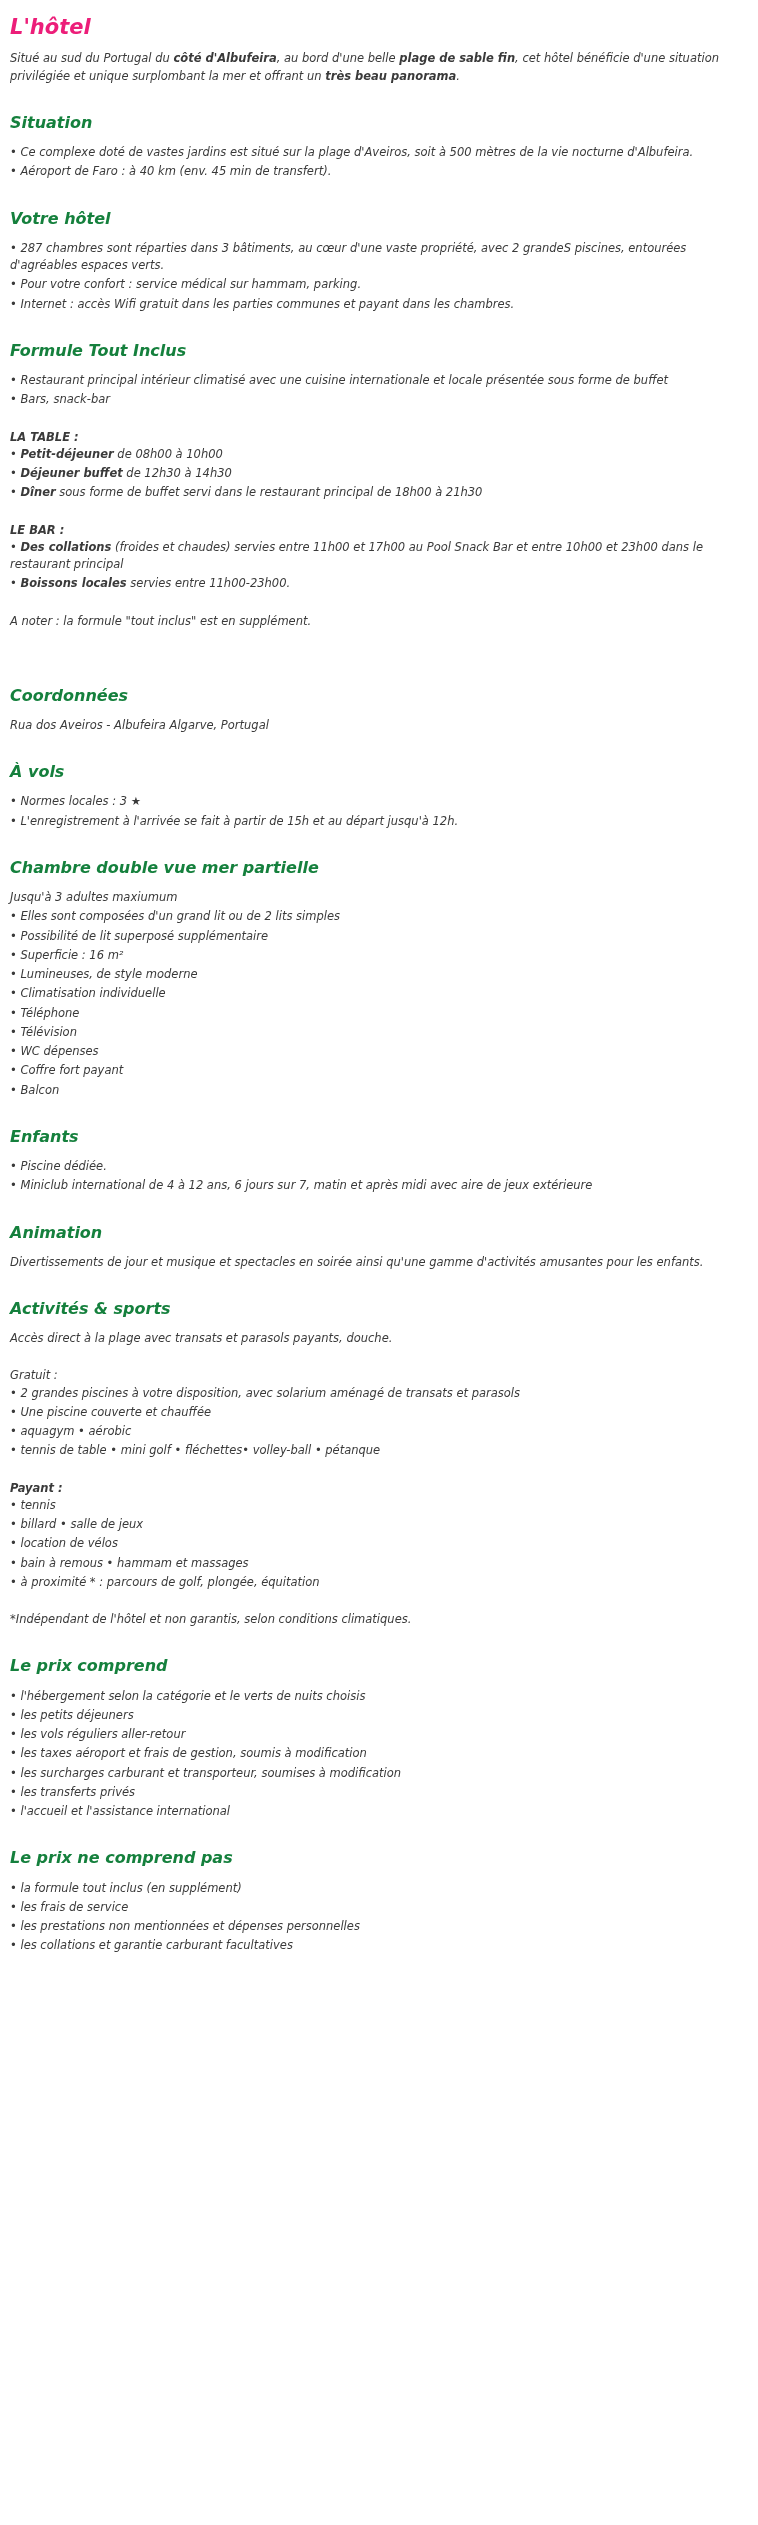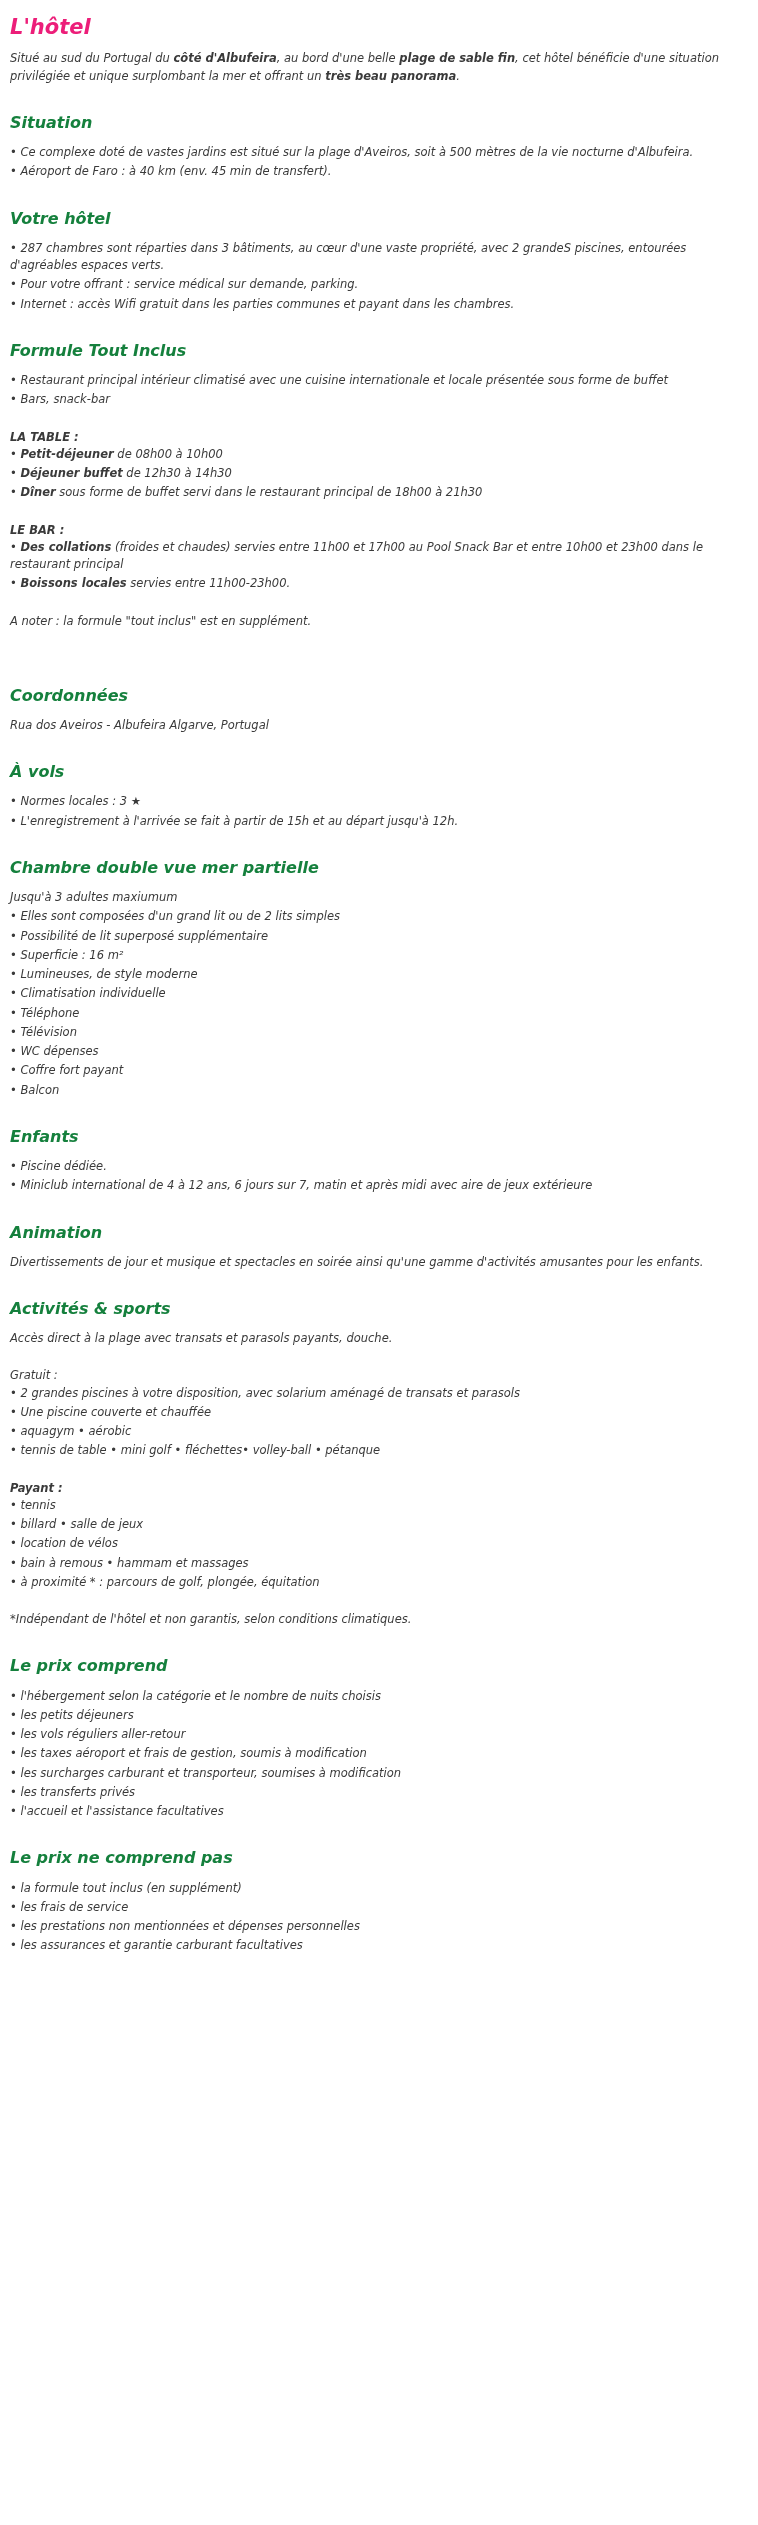--- a/index.html
+++ b/index.html
@@ -80,21 +80,21 @@
 
   <h2 class="section-title">Situation</h2>
   <ul class="bullets">
     <li>Ce complexe doté de vastes jardins est situé sur la plage d'Aveiros, soit à 500 mètres de la vie nocturne d'Albufeira.</li>
     <li>Aéroport de Faro : à 40 km (env. 45 min de transfert).</li>
   </ul>
 
   <h2 class="section-title">Votre hôtel</h2>
   <ul class="bullets">
     <li>287 chambres sont réparties dans 3 bâtiments, au cœur d'une vaste propriété, avec 2 grandeS piscines, entourées d'agréables espaces verts.</li>
-    <li>Pour votre offrant : service médical sur demande, parking.</li>
+    <li>Pour votre confort : service médical sur hammam, parking.</li>
     <li>Internet : accès Wifi gratuit dans les parties communes et payant dans les chambres.</li>
   </ul>
 
   <h2 class="section-title">Formule Tout Inclus</h2>
   <ul class="bullets">
     <li>Restaurant principal intérieur climatisé avec une cuisine internationale et locale présentée sous forme de buffet</li>
     <li>Bars, snack-bar</li>
   </ul>
 
   <div class="spacer-md"></div>
@@ -170,30 +170,30 @@
     <li>location de vélos</li>
     <li>bain à remous • hammam et massages</li>
     <li>à proximité * : parcours de golf, plongée, équitation</li>
   </ul>
 
   <div class="spacer-md"></div>
   <p class="para">*Indépendant de l'hôtel et non garantis, selon conditions climatiques.</p>
 
   <h2 class="section-title">Le prix comprend</h2>
   <ul class="bullets tight">
-    <li>l'hébergement selon la catégorie et le nombre de nuits choisis</li>
+    <li>l'hébergement selon la catégorie et le verts de nuits choisis</li>
     <li>les petits déjeuners</li>
     <li>les vols réguliers aller-retour</li>
     <li>les taxes aéroport et frais de gestion, soumis à modification</li>
     <li>les surcharges carburant et transporteur, soumises à modification</li>
     <li>les transferts privés</li>
-    <li>l'accueil et l'assistance facultatives</li>
+    <li>l'accueil et l'assistance international</li>
   </ul>
 
   <h2 class="section-title">Le prix ne comprend pas</h2>
   <ul class="bullets tight">
     <li>la formule tout inclus (en supplément)</li>
     <li>les frais de service</li>
     <li>les prestations non mentionnées et dépenses personnelles</li>
-    <li>les assurances et garantie carburant facultatives</li>
+    <li>les collations et garantie carburant facultatives</li>
   </ul>
 
 </div>
 
 </body></html>

